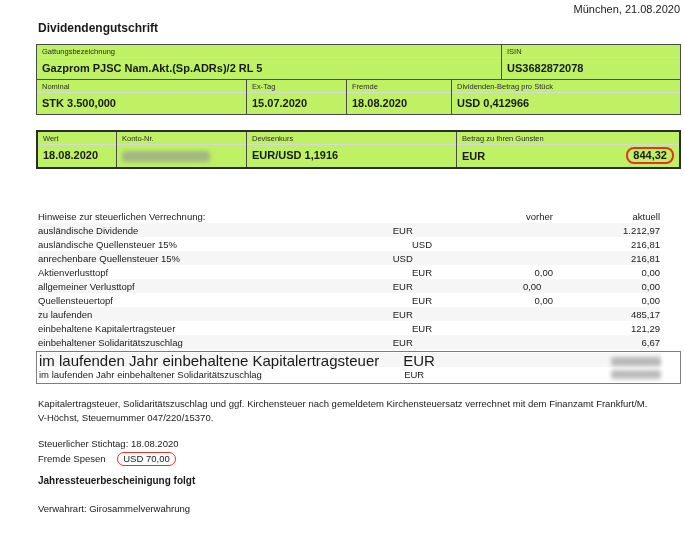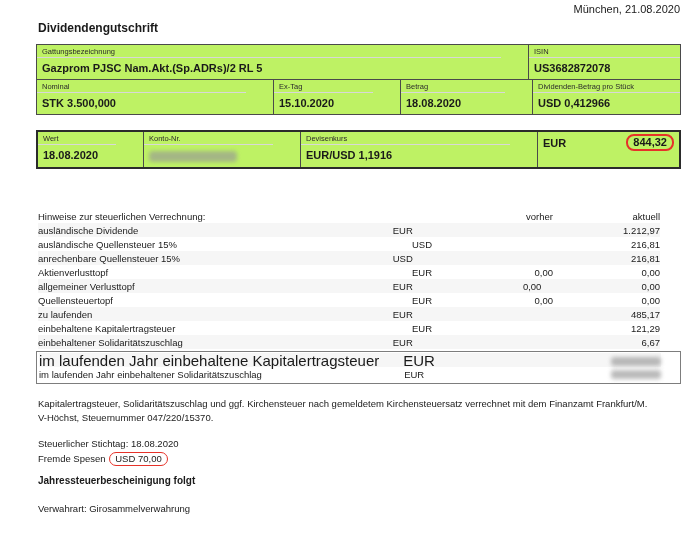--- a/index.html
+++ b/index.html
@@ -10,21 +10,21 @@
   .place-date { position:absolute; top:3px; right:4px; font-size:11px; }
   .doc-title { position:absolute; left:38px; top:21px; font-size:12px; font-weight:bold; margin:0; }
 
   
   .tbl { position:absolute; left:36px; width:645px; box-sizing:border-box; background:#bef264; }
   .t1 { top:44px; border:1px solid #4a4a4a; }
   .t2 { top:130px; border:2px solid #2b2b2b; }
   .trow { display:flex; }
   .trow + .trow { border-top:1px solid #4a4a4a; }
   .cell { box-sizing:border-box; }
-  .cell + .cell { border-left:1px solid #4a4a4a;margin-left:27px; }
+  .cell + .cell { border-left:1px solid #4a4a4a; }
   .cell .lbl { font-size:7.5px; color:#2b2b2b; padding:2px 5px 1px; border-bottom:1px solid #d8d8d8; white-space:nowrap; overflow:hidden; }
   .cell .val { font-size:11px; font-weight:bold; padding:4px 5px 5px; white-space:nowrap; }
 
   .redact { display:inline-block; background:#979797; border-radius:3px; filter:blur(2px); opacity:.65; vertical-align:middle; }
 
   .betrag-line { display:flex; justify-content:space-between; align-items:center; padding:2px 5px 3px; }
   .red-box {
     display:inline-block; border:2px solid #e63229; border-radius:8px;
     padding:0 5px 1px; font-size:11px; font-weight:bold;
   }
@@ -45,21 +45,21 @@
   .tax-box .tax-row { margin-left:2px; width:622px; }
   .redact-amount { width:50px; height:9px; }
 
   
   .ftext { position:absolute; left:38px; font-size:9.5px; }
   .note { top:397px; width:618px; line-height:13.5px; }
   .stichtag { top:438px; }
   .spesen { top:452px; }
   .red-oval {
     display:inline-block; border:1.5px solid #e63229; border-radius:8px;
-    padding:0 5px 1px; margin-left:1px;
+    padding:0 5px 1px; margin-left:9px;
   }
   .jahres { top:475px; font-weight:bold; font-size:10px; }
   .verwahr { top:503px; }
 </style>
 </head>
 <body>
 
 <div class="page">
 
   <div class="place-date">München, 21.08.2020</div>
@@ -76,24 +76,24 @@
         <div class="val">US3682872078</div>
       </div>
     </div>
     <div class="trow">
       <div class="cell" style="width:209px;">
         <div class="lbl">Nominal</div>
         <div class="val">STK 3.500,000</div>
       </div>
       <div class="cell" style="width:100px;">
         <div class="lbl">Ex-Tag</div>
-        <div class="val">15.10.2020</div>
+        <div class="val">15.07.2020</div>
       </div>
       <div class="cell" style="width:105px;">
-        <div class="lbl">Betrag</div>
+        <div class="lbl">Fremde</div>
         <div class="val">18.08.2020</div>
       </div>
       <div class="cell" style="flex:1;">
         <div class="lbl">Dividenden-Betrag pro Stück</div>
         <div class="val">USD 0,412966</div>
       </div>
     </div>
   </div>
 
   <div class="tbl t2">
@@ -104,20 +104,21 @@
       </div>
       <div class="cell" style="width:130px;">
         <div class="lbl">Konto-Nr.</div>
         <div class="val"><span class="redact" style="width:88px;height:11px;"></span></div>
       </div>
       <div class="cell" style="width:210px;">
         <div class="lbl">Devisenkurs</div>
         <div class="val">EUR/USD 1,1916</div>
       </div>
       <div class="cell" style="flex:1;">
+        <div class="lbl">Betrag zu Ihren Gunsten</div>
         <div class="betrag-line">
           <span class="val" style="padding:0;">EUR</span>
           <span class="red-box">844,32</span>
         </div>
       </div>
     </div>
   </div>
 
   <div class="tax">
     <div class="tax-row">

